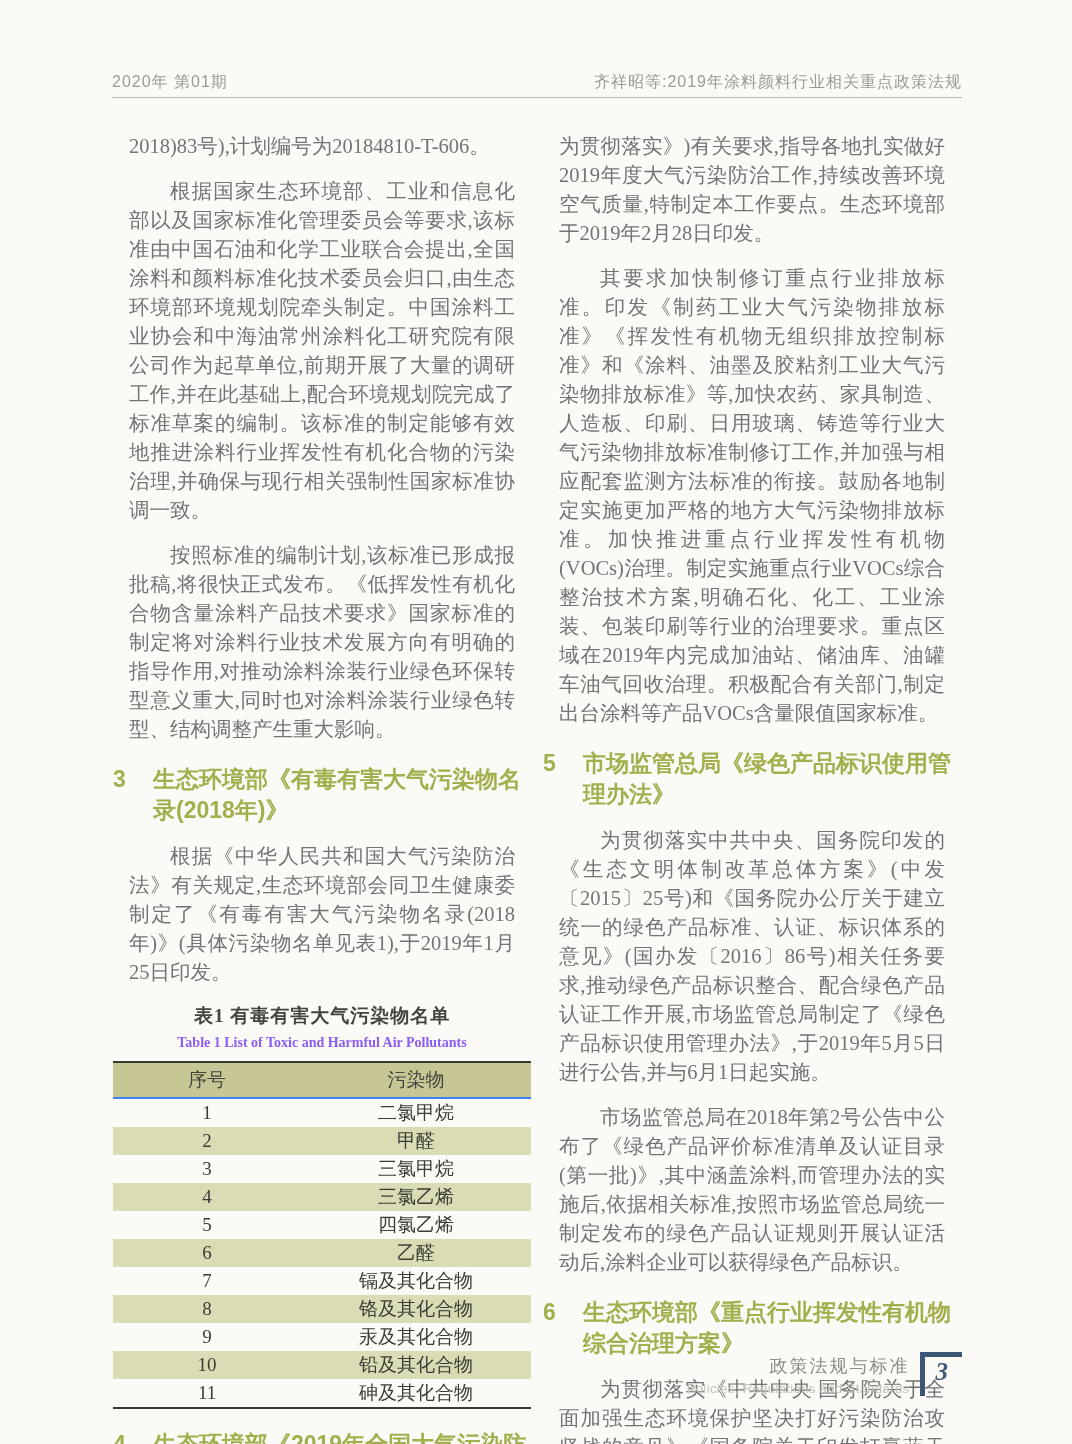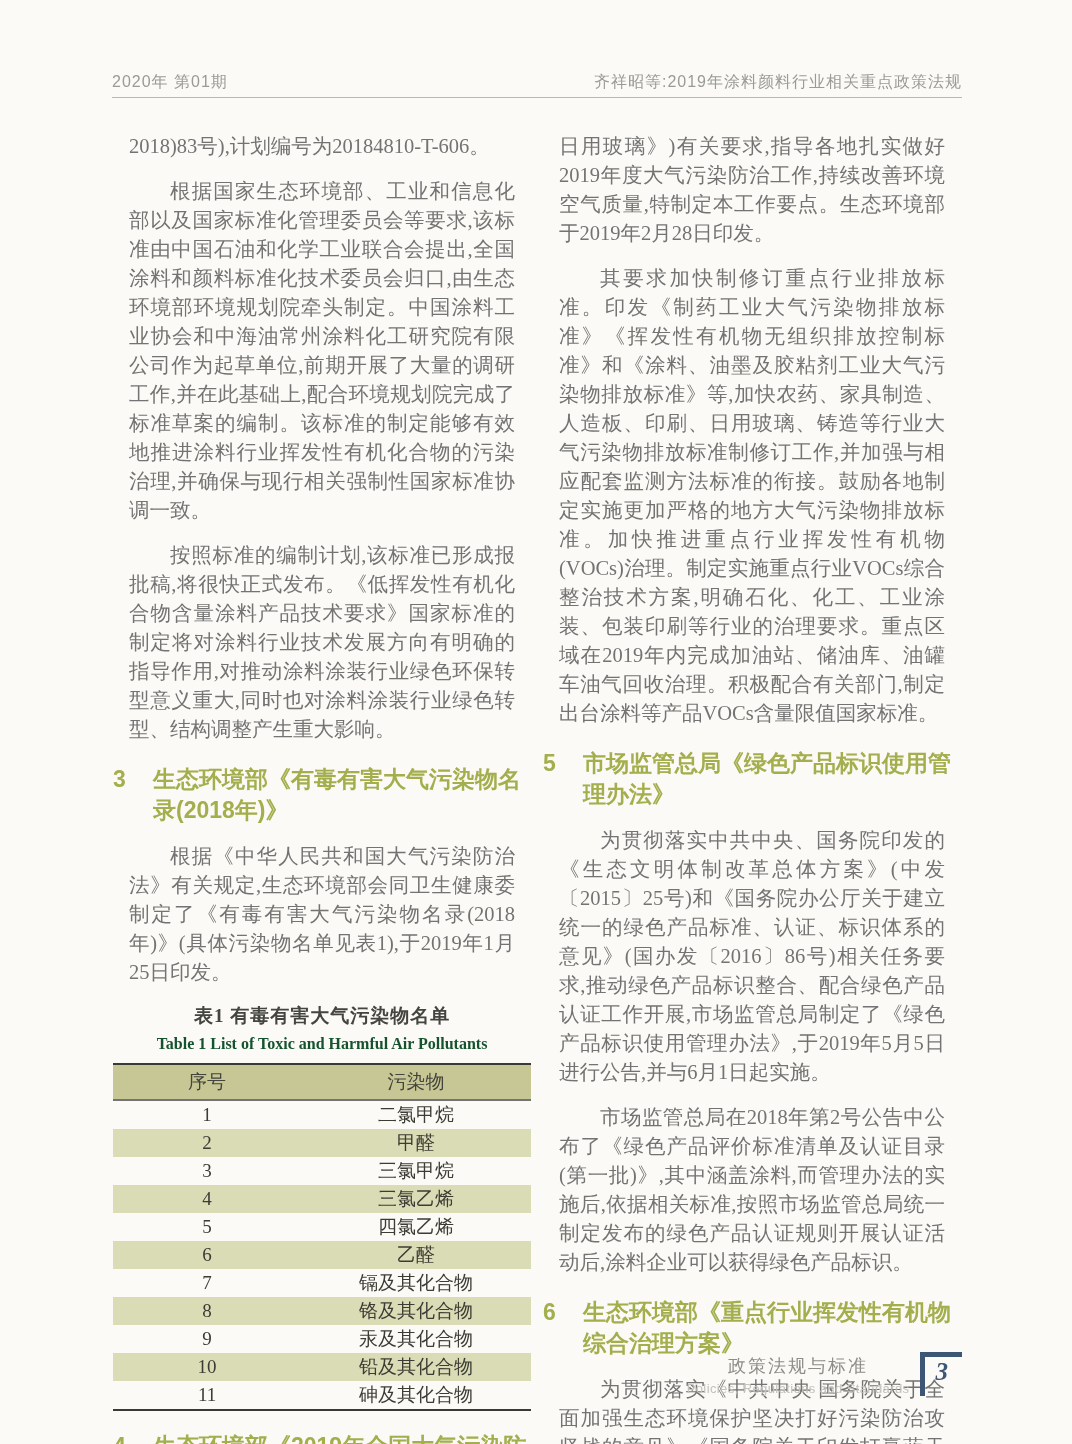--- a/index.html
+++ b/index.html
@@ -31,42 +31,42 @@
   h2.sec{
     display:flex;margin:20px 0 12px 0;
     font-family:"Liberation Sans","DejaVu Sans",sans-serif;
     font-size:23px;line-height:31px;font-weight:bold;color:#a3ae4c;
   }
   h2.sec .sec-num{flex:0 0 40px;}
   h2.sec .sec-title{flex:1;}
   
   .tbl-title{text-align:center;}
   .tbl-title .cn{font-size:19px;font-weight:bold;color:#454540;letter-spacing:1px;}
-  .tbl-title .en{font-size:16px;font-weight:bold;color:#14532d;margin-top:6px;
+  .tbl-title .en{font-size:14px;font-weight:bold;color:#8b5cf6;margin-top:6px;
     font-family:"Liberation Serif","DejaVu Serif",serif;}
   table.pollutants{
     width:100%;margin-top:10px;border-collapse:collapse;
     font-size:19px;color:#3c3c35;
     border-top:2px solid #3a3a34;border-bottom:2px solid #3a3a34;
   }
   table.pollutants th{
     background:#c7c795;font-weight:normal;color:#44443c;
-    border-bottom:2px solid #737373;padding:4px 0;height:24px;
+    border-bottom:2px solid #3b82f6;padding:4px 0;height:24px;
   }
   table.pollutants td{padding:1px 0;height:25px;text-align:center;}
   table.pollutants tr.shaded{background:#d9dcb4;}
   table.pollutants .c-no{width:45%;}
   table.pollutants .c-name{width:55%;}
   .after-table{margin-top:48px;}
   
   .page-footer{
     position:absolute;top:1352px;right:110px;
     display:flex;align-items:flex-start;
   }
-  .footer-text{text-align:center;margin-right:10px;margin-top:2px;}
+  .footer-text{text-align:right;margin-right:10px;margin-top:2px;}
   .footer-text .cn{
     font-family:"Liberation Sans","DejaVu Sans",sans-serif;
     font-size:18px;color:#8d8d89;letter-spacing:2px;
   }
   .footer-text .en{
     font-family:Liberation Sans, sans-serif;
     font-size:13px;color:#c4c2bd;margin-top:3px;letter-spacing:.4px;
   }
   .page-num-box{
     border-top:5px solid #3e5676;border-left:5px solid #3e5676;
@@ -157,21 +157,21 @@
   </table>
 
   <h2 class="sec after-table">
     <span class="sec-num">4</span>
     <span class="sec-title">生态环境部《2019年全国大气污染防治工作要点》</span>
   </h2>
   <p>为深入贯彻全国生态环境保护大会精神,全面落实《打赢蓝天保卫战三年行动计划》(以下简称《三年</p>
 </div>
 
 <div class="col col-right">
-  <p class="cont">日用玻璃》)有关要求,指导各地扎实做好2019年度大气污染防治工作,持续改善环境空气质量,特制定本工作要点。生态环境部于2019年2月28日印发。</p>
+  <p class="cont">为贯彻落实》)有关要求,指导各地扎实做好2019年度大气污染防治工作,持续改善环境空气质量,特制定本工作要点。生态环境部于2019年2月28日印发。</p>
   <p>其要求加快制修订重点行业排放标准。印发《制药工业大气污染物排放标准》《挥发性有机物无组织排放控制标准》和《涂料、油墨及胶粘剂工业大气污染物排放标准》等,加快农药、家具制造、人造板、印刷、日用玻璃、铸造等行业大气污染物排放标准制修订工作,并加强与相应配套监测方法标准的衔接。鼓励各地制定实施更加严格的地方大气污染物排放标准。加快推进重点行业挥发性有机物(VOCs)治理。制定实施重点行业VOCs综合整治技术方案,明确石化、化工、工业涂装、包装印刷等行业的治理要求。重点区域在2019年内完成加油站、储油库、油罐车油气回收治理。积极配合有关部门,制定出台涂料等产品VOCs含量限值国家标准。</p>
 
   <h2 class="sec">
     <span class="sec-num">5</span>
     <span class="sec-title">市场监管总局《绿色产品标识使用管理办法》</span>
   </h2>
   <p>为贯彻落实中共中央、国务院印发的《生态文明体制改革总体方案》(中发〔2015〕25号)和《国务院办公厅关于建立统一的绿色产品标准、认证、标识体系的意见》(国办发〔2016〕86号)相关任务要求,推动绿色产品标识整合、配合绿色产品认证工作开展,市场监管总局制定了《绿色产品标识使用管理办法》,于2019年5月5日进行公告,并与6月1日起实施。</p>
   <p>市场监管总局在2018年第2号公告中公布了《绿色产品评价标准清单及认证目录(第一批)》,其中涵盖涂料,而管理办法的实施后,依据相关标准,按照市场监管总局统一制定发布的绿色产品认证规则开展认证活动后,涂料企业可以获得绿色产品标识。</p>
 
   <h2 class="sec">

